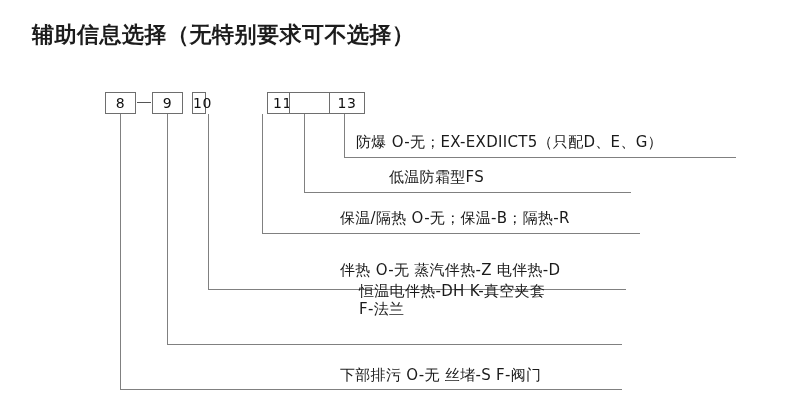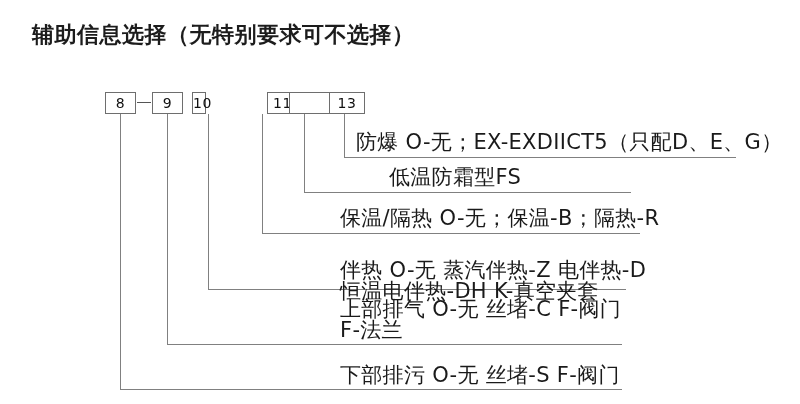--- a/index.html
+++ b/index.html
@@ -57,27 +57,27 @@
   }
   .hline {
     position: absolute;
     height: 0;
     border-top: 1.5px solid #808080;
   }
 
   
   .desc {
     position: absolute;
-    font-size: 21px;
+    font-size: 15px;
     line-height: 21px;
     color: #1a1a1a;
     white-space: nowrap;
     letter-spacing: 0.3px;
   }
-  .desc .l2 { display: block; }
+  .desc .l2 { display: block; margin-left: 19px; }
 </style>
 </head>
 <body>
 
 <div id="page-title">辅助信息选择（无特别要求可不选择）</div>
 
 <div class="code-box" style="left:105px; width:31px;">8</div>
 
 <div class="dash" style="left:137px; width:14px;"></div>
 
@@ -116,19 +116,18 @@
 <div class="desc" style="left:340px; top:208px;">
   <span>保温/隔热 O-无；保温-B；隔热-R</span>
 </div>
 
 <div class="desc" style="left:340px; top:260px;">
   <span>伴热 O-无 蒸汽伴热-Z 电伴热-D</span>
   <span class="l2">恒温电伴热-DH K-真空夹套</span>
 </div>
 
 <div class="desc" style="left:340px; top:299px;">
-  <span>上部排气  O-无  丝堵-C  F-阀门</span>
   <span class="l2">F-法兰</span>
 </div>
 
 <div class="desc" style="left:340px; top:365px;">
   <span>下部排污 O-无  丝堵-S  F-阀门</span>
 </div>
 
 </body></html>

